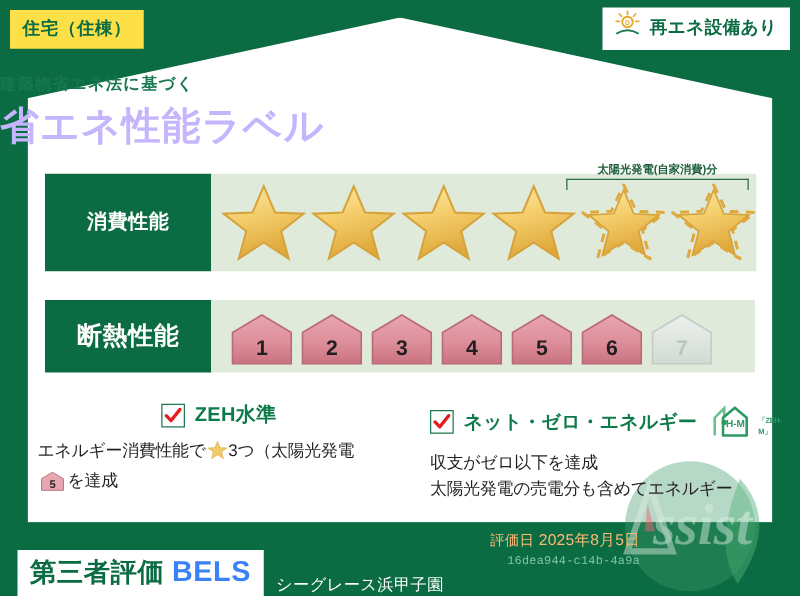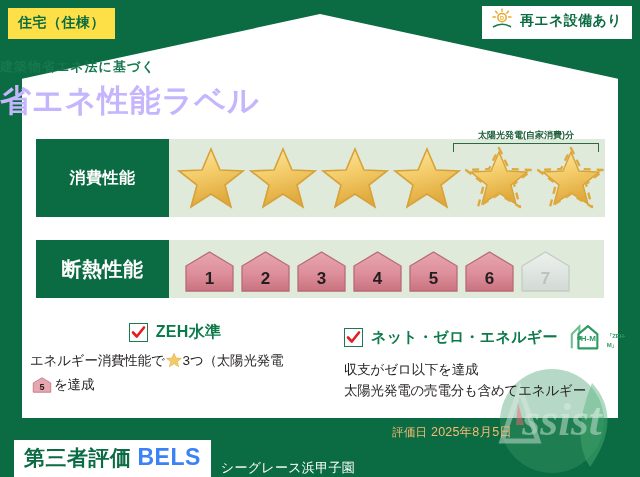--- a/index.html
+++ b/index.html
@@ -496,16 +496,17 @@
     <div id="bels-tag">
       <span class="jp">第三者評価</span>
       <span class="en">BELS</span>
     </div>
     <div id="building-name">シーグレース浜甲子園</div>
     <div id="bottom-right">
       <div id="eval-line">
         <span class="lbl">評価日</span>
         <span>2025年8月5日</span>
       </div>
+      <div id="doc-code">16dea944-c14b-4a9a</div>
     </div>
   </div>
 
 </div>
 
 </body></html>

